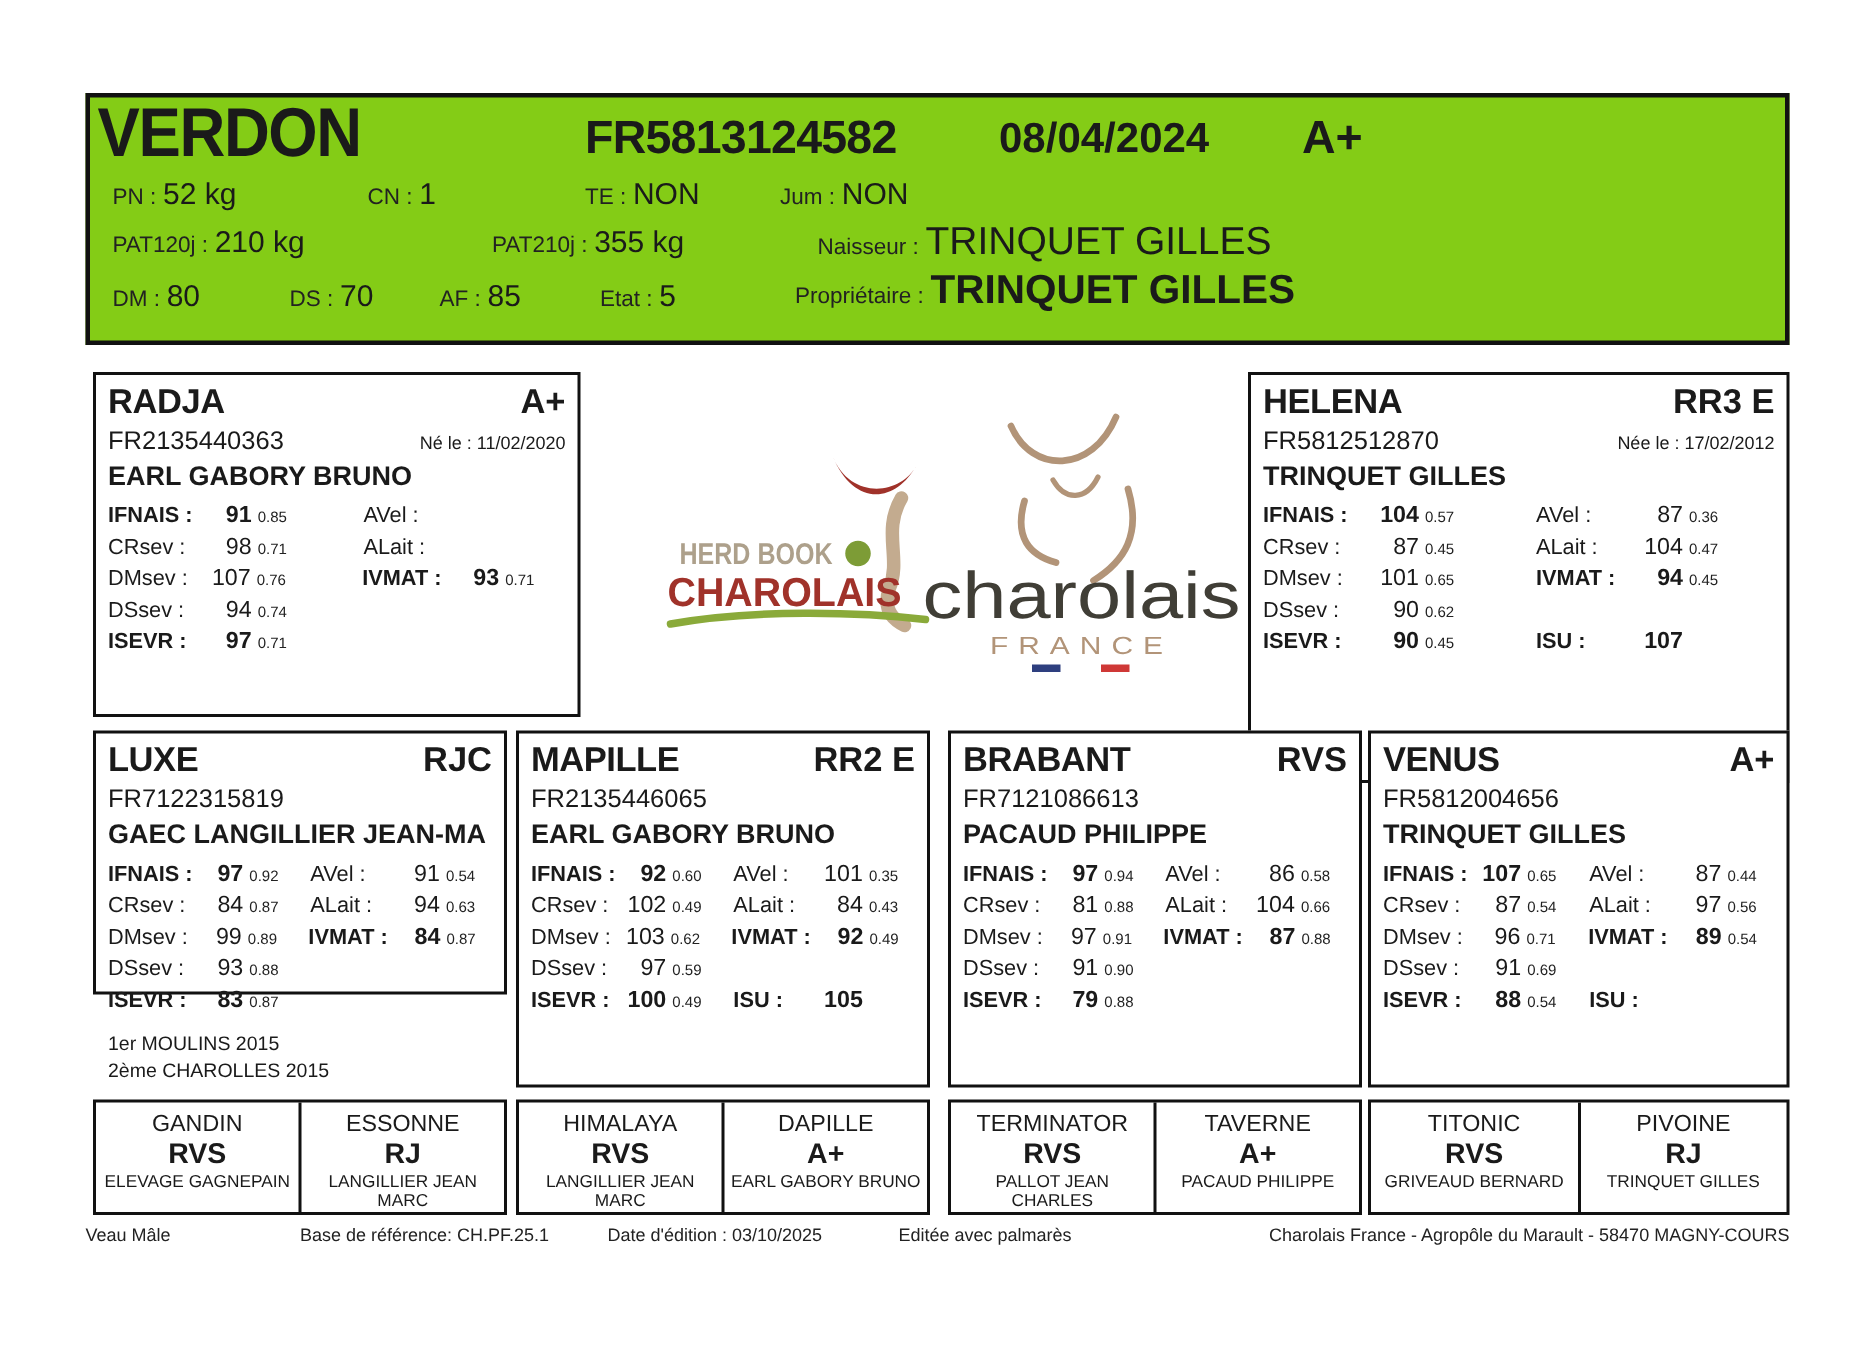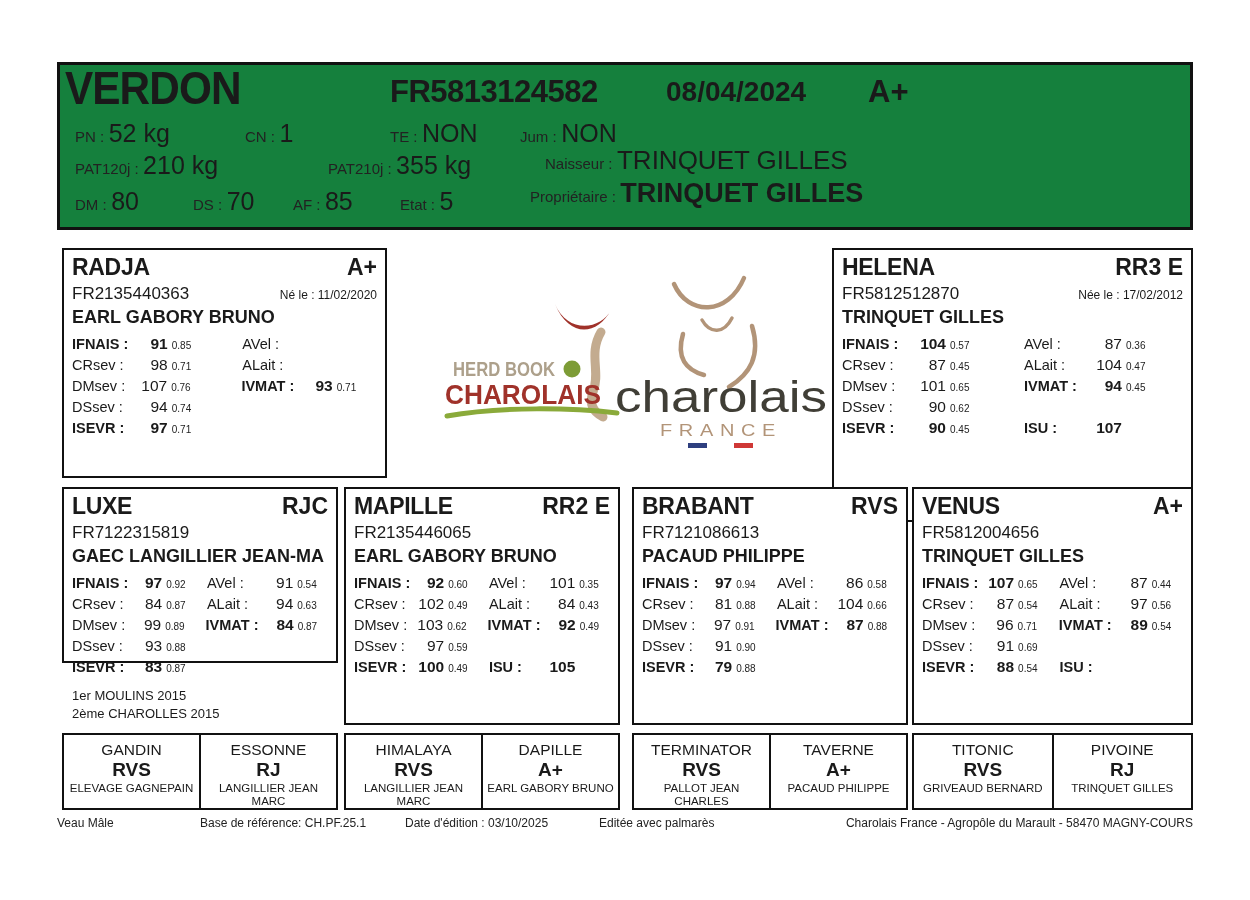--- a/index.html
+++ b/index.html
@@ -1,27 +1,27 @@
 <!DOCTYPE html>
 <html><head>
 <meta charset="utf-8">
 <style>
   html,body{margin:0;padding:0;background:#ffffff;}
   body{width:1250px;height:900px;font-family:"Liberation Sans", sans-serif;color:#1a1a1a;}
   .page{position:relative;width:1250px;height:900px;background:#fff;overflow:hidden;}
 
   
-  .header-box{position:absolute;left:57px;top:62px;width:1136px;height:168px;border:3px solid #111;box-sizing:border-box;background:#15803d;}
+  .header-box{position:absolute;left:57px;top:62px;width:1136px;height:168px;border:3px solid #111;box-sizing:border-box;background:#84cc16;}
   .h-name{position:absolute;left:5px;top:-4px;font-size:46px;font-weight:bold;letter-spacing:-1px;transform:scaleX(.92);transform-origin:left;}
   .h-id{position:absolute;left:330px;top:9px;font-size:31px;font-weight:bold;letter-spacing:-.5px;}
   .h-date{position:absolute;left:606px;top:11px;font-size:28px;font-weight:bold;}
   .h-grade{position:absolute;left:808px;top:9px;font-size:31px;font-weight:bold;}
   .hpair{position:absolute;white-space:nowrap;}
   .hlbl{font-size:15px;color:#222;}
-  .hval{font-size:25px;margin-top:41px;}
+  .hval{font-size:20px;margin-top:41px;}
   .hval-big{font-size:26px;}
   .hval-big.bold{font-weight:bold;font-size:27px;}
   .row1{top:54px;} .row2{top:86px;} .row3{top:122px;}
 
   
   .card{position:absolute;border:2.5px solid #111;box-sizing:border-box;background:#fff;padding:4px 8px 0 8px;}
   .c-title{display:flex;justify-content:space-between;align-items:baseline;}
   .c-name{font-size:23px;font-weight:bold;letter-spacing:-.3px;}
   .c-grade{font-size:23px;font-weight:bold;}
   .c-idrow{display:flex;justify-content:space-between;align-items:baseline;margin-top:3px;}

